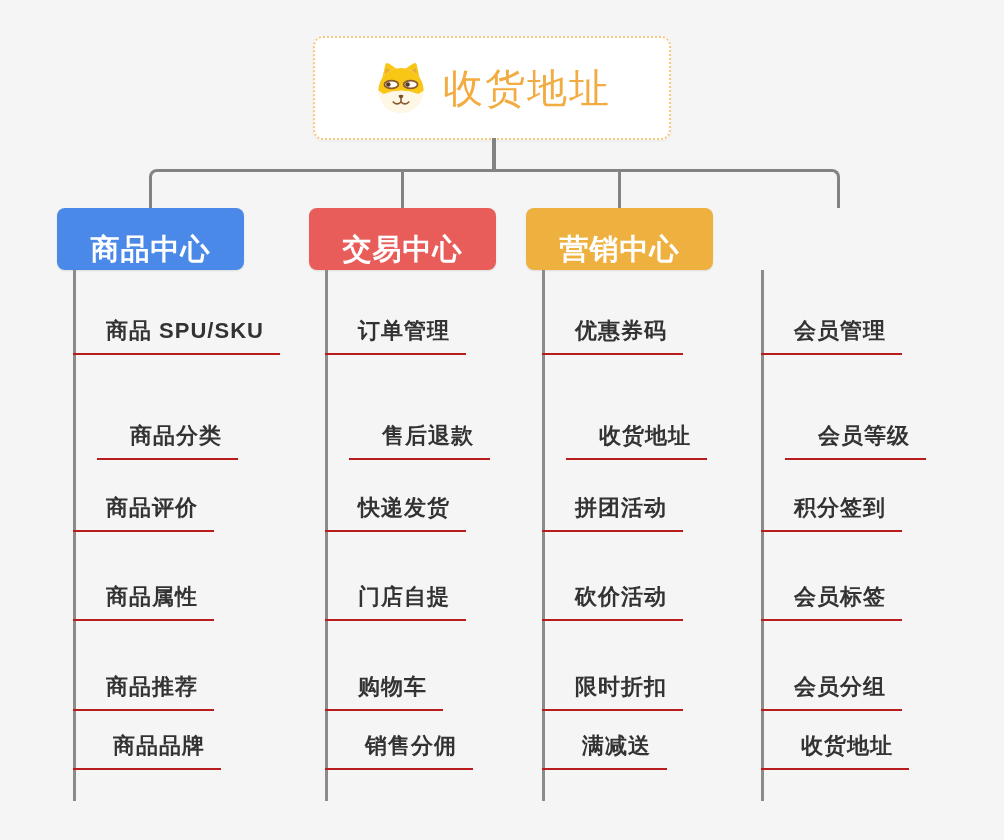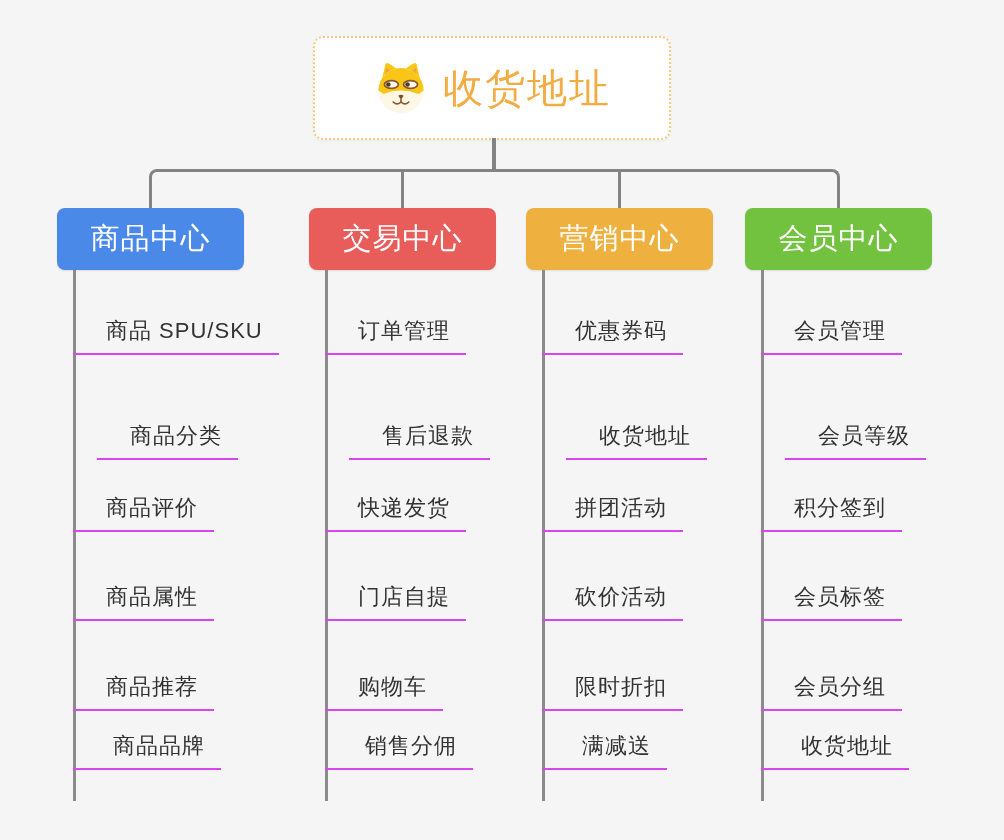--- a/index.html
+++ b/index.html
@@ -35,22 +35,22 @@
     border-right:3px solid #838383; border-radius:8px 8px 0 0;
     background:transparent;
   }
   .drop{ position:absolute; top:171px; width:3px; height:37px; background:#838383; }
   .drop-2{ left:401px; }
   .drop-3{ left:618px; }
 
   
   .cat{
     position:absolute; top:208px; width:187px; height:62px; border-radius:8px;
-    display:flex; align-items:center; justify-content:center;
-    color:#ffffff; font-size:29px; letter-spacing:1px; font-weight:400;
+    display:flex; align-items:flex-end; justify-content:center;
+    color:#ffffff; font-size:29px; letter-spacing:1px; font-weight:700;
     box-shadow:0 1px 2px rgba(0,0,0,.10);
     white-space:nowrap;
   }
   .cat-1{ left:57px; }
   .cat-2{ left:309px; }
   .cat-3{ left:526px; }
   .cat-4{ left:745px; }
 
   
   .col{
@@ -59,23 +59,24 @@
   }
   .col-1{ left:73px; }
   .col-2{ left:325px; }
   .col-3{ left:542px; }
   .col-4{ left:761px; }
 
   .leaf{
     position:absolute; left:-3px; height:42px;
     display:flex; align-items:flex-end;
     padding:0 16px 7px 33px;
-    border-bottom:2px solid #d946ef;
+    border-bottom:2px solid #b91c1c;
     font-size:22px; color:#333333; letter-spacing:1px;
     white-space:nowrap;
+    font-weight:bold;
   }
   .leaf-1{ top:43px; }
   .leaf-2{ top:148px;margin-left:24px; }
   .leaf-3{ top:220px; }
   .leaf-4{ top:309px; }
   .leaf-5{ top:399px; }
   .leaf-6{ top:458px;padding-left:40px; }
 </style>
 </head>
 <body>
@@ -112,23 +113,20 @@
 
   <div class="cat cat-1" style="background: rgb(74, 137, 232);">
     <span>商品中心</span>
   </div>
   <div class="cat cat-3" style="background: rgb(238, 176, 62);">
     <span>营销中心</span>
   </div>
   <div class="cat cat-2" style="background: rgb(232, 93, 89);">
     <span>交易中心</span>
   </div>
-  <div class="cat cat-4" style="background: rgb(114, 193, 63);">
-    <span>会员中心</span>
-  </div>
 
   <div class="col col-1">
     <div class="leaf leaf-1">商品 SPU/SKU</div>
     <div class="leaf leaf-2">商品分类</div>
     <div class="leaf leaf-3">商品评价</div>
     <div class="leaf leaf-4">商品属性</div>
     <div class="leaf leaf-5">商品推荐</div>
     <div class="leaf leaf-6">商品品牌</div>
   </div>
 

